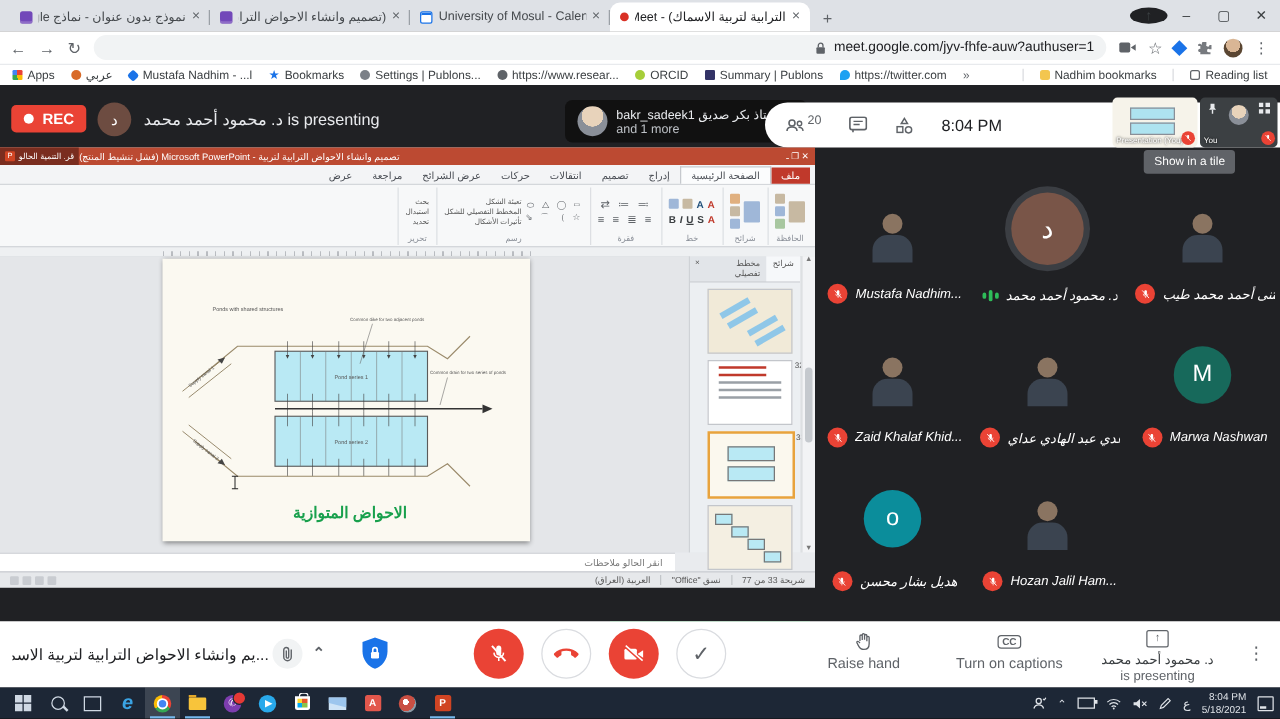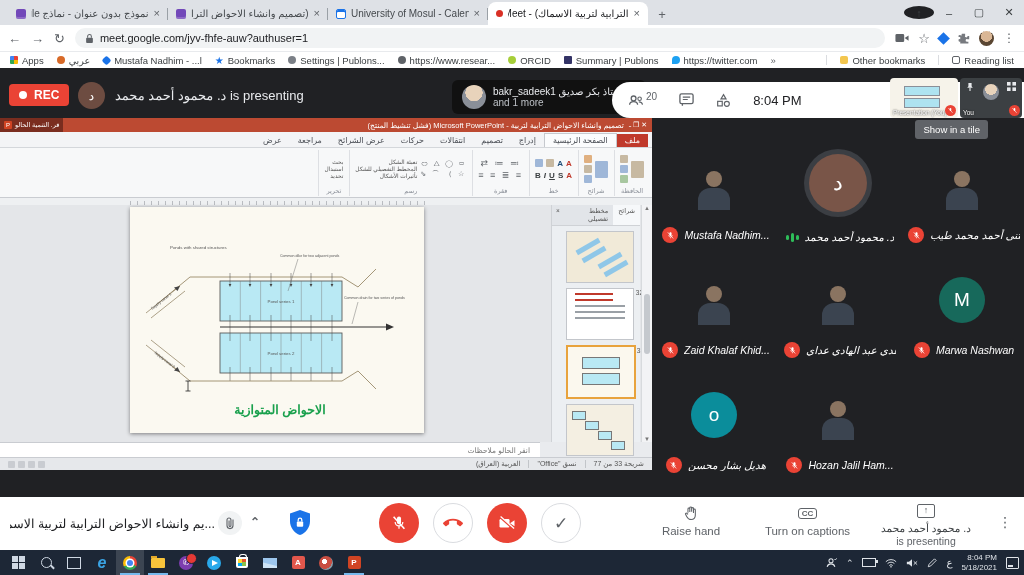--- a/index.html
+++ b/index.html
@@ -26,21 +26,21 @@
   .winctl{margin-left:auto;display:flex;align-items:center;height:25px;}
   .winctl span{width:30px;text-align:center;font-size:11px;color:#3c4043;}
   .updot{width:13px;height:13px;border-radius:50%;background:#202124;color:#fff;font-size:9px;
     display:flex;align-items:center;justify-content:center;}
 
   
   .toolbar{position:absolute;top:25px;left:0;width:100%;height:27px;background:#fff;display:flex;
     align-items:center;gap:10px;padding:0 8px;box-sizing:border-box;border-bottom:1px solid #e8eaed;}
   .navic{font-size:13px;color:#5f6368;}
   .omni{flex:1;height:20px;background:#f1f3f4;border-radius:10px;display:flex;align-items:center;
-    gap:6px;padding:0 10px;font-size:11px;color:#202124;}
+    gap:6px;padding:0 10px;font-size:11px;color:#202124;justify-content:flex-end;}
   .rticons{display:flex;align-items:center;gap:9px;}
   .diamond{width:9px;height:9px;background:#1a73e8;transform:rotate(45deg);}
   .avatarsm{width:15px;height:15px;border-radius:50%;background:radial-gradient(circle at 50% 35%,#d9b695 45%,#5a4632 46%);}
   .dots3{font-size:12px;color:#5f6368;letter-spacing:1px;}
 
   
   .bmbar{position:absolute;top:52px;left:0;width:100%;height:16px;background:#fff;display:flex;
     align-items:center;gap:13px;padding:0 10px;font-size:9.5px;color:#3c4043;box-sizing:border-box;}
   .bm{display:flex;align-items:center;gap:4px;white-space:nowrap;}
   .bmic{width:8px;height:8px;border-radius:2px;flex:0 0 auto;}
@@ -98,21 +98,21 @@
   .eq i{width:3px;border-radius:2px;background:#2ebd59;display:block;}
   .eq i:nth-child(1){height:5px;}.eq i:nth-child(2){height:9px;}.eq i:nth-child(3){height:5px;}
 
   
   .ppt{position:absolute;left:0;top:50px;width:652px;height:352px;background:#e9ebee;font-size:8px;}
   .ptitle{position:relative;height:14px;background:#bc4a32;color:#fff;display:flex;align-items:center;}
   .corner{height:14px;background:#7a2d1f;display:flex;align-items:center;gap:3px;padding:0 4px;font-size:6.5px;
     white-space:nowrap;}
   .pico{width:8px;height:8px;background:#d04423;color:#fff;font-size:6px;display:flex;align-items:center;
     justify-content:center;border-radius:1px;}
-  .ptxt{flex:1;text-align:right;font-size:7.5px;direction:rtl;white-space:nowrap;overflow:hidden;padding-left:44px;}
+  .ptxt{flex:1;text-align:left;font-size:7.5px;direction:rtl;white-space:nowrap;overflow:hidden;}
   .pwc{padding:0 5px;font-size:7px;letter-spacing:3px;}
   .ptabs{height:15px;background:#f3f4f6;display:flex;direction:rtl;align-items:flex-end;
     padding:0 4px;font-size:8px;color:#4a4e55;border-bottom:1px solid #d4d7db;}
   .ptab{padding:2px 8px;}
   .ptab.file{background:#c0392b;color:#fff;}
   .ptab.on{background:#fbfcfd;border:1px solid #c6c9ce;border-bottom:none;}
   .ribbon{height:50px;background:#f7f8f9;border-bottom:1px solid #c9ccd1;display:flex;direction:rtl;
     padding:2px 3px 1px;gap:1px;box-sizing:border-box;}
   .rg{display:flex;flex-direction:column;align-items:center;padding:1px 5px;border-left:1px solid #dddfe3;}
   .rgb{flex:1;display:flex;align-items:center;gap:3px;}
@@ -324,21 +324,21 @@
       </span>
     <span class="bm">
       <span class="bmic" style="background:#1da1f2;border-radius:50% 50% 50% 0;"></span>
       <span>https://twitter.com</span>
       </span>
     <span class="bm" style="color:#5f6368">»</span>
     <span class="bmspacer"></span>
     <span class="sep"></span>
     <span class="bm">
       <span class="bmic" style="background:#f3c64f;"></span>
-      <span>Other bookmarks</span>
+      <span>Nadhim bookmarks</span>
       </span>
     <span class="sep"></span>
     <span class="bm">
       <span class="bmic" style="background:#fff;border:1px solid #5f6368;box-sizing:border-box;"></span>
       <span>Reading list</span>
       </span>
   </div>
 
   <div class="meet">
 

